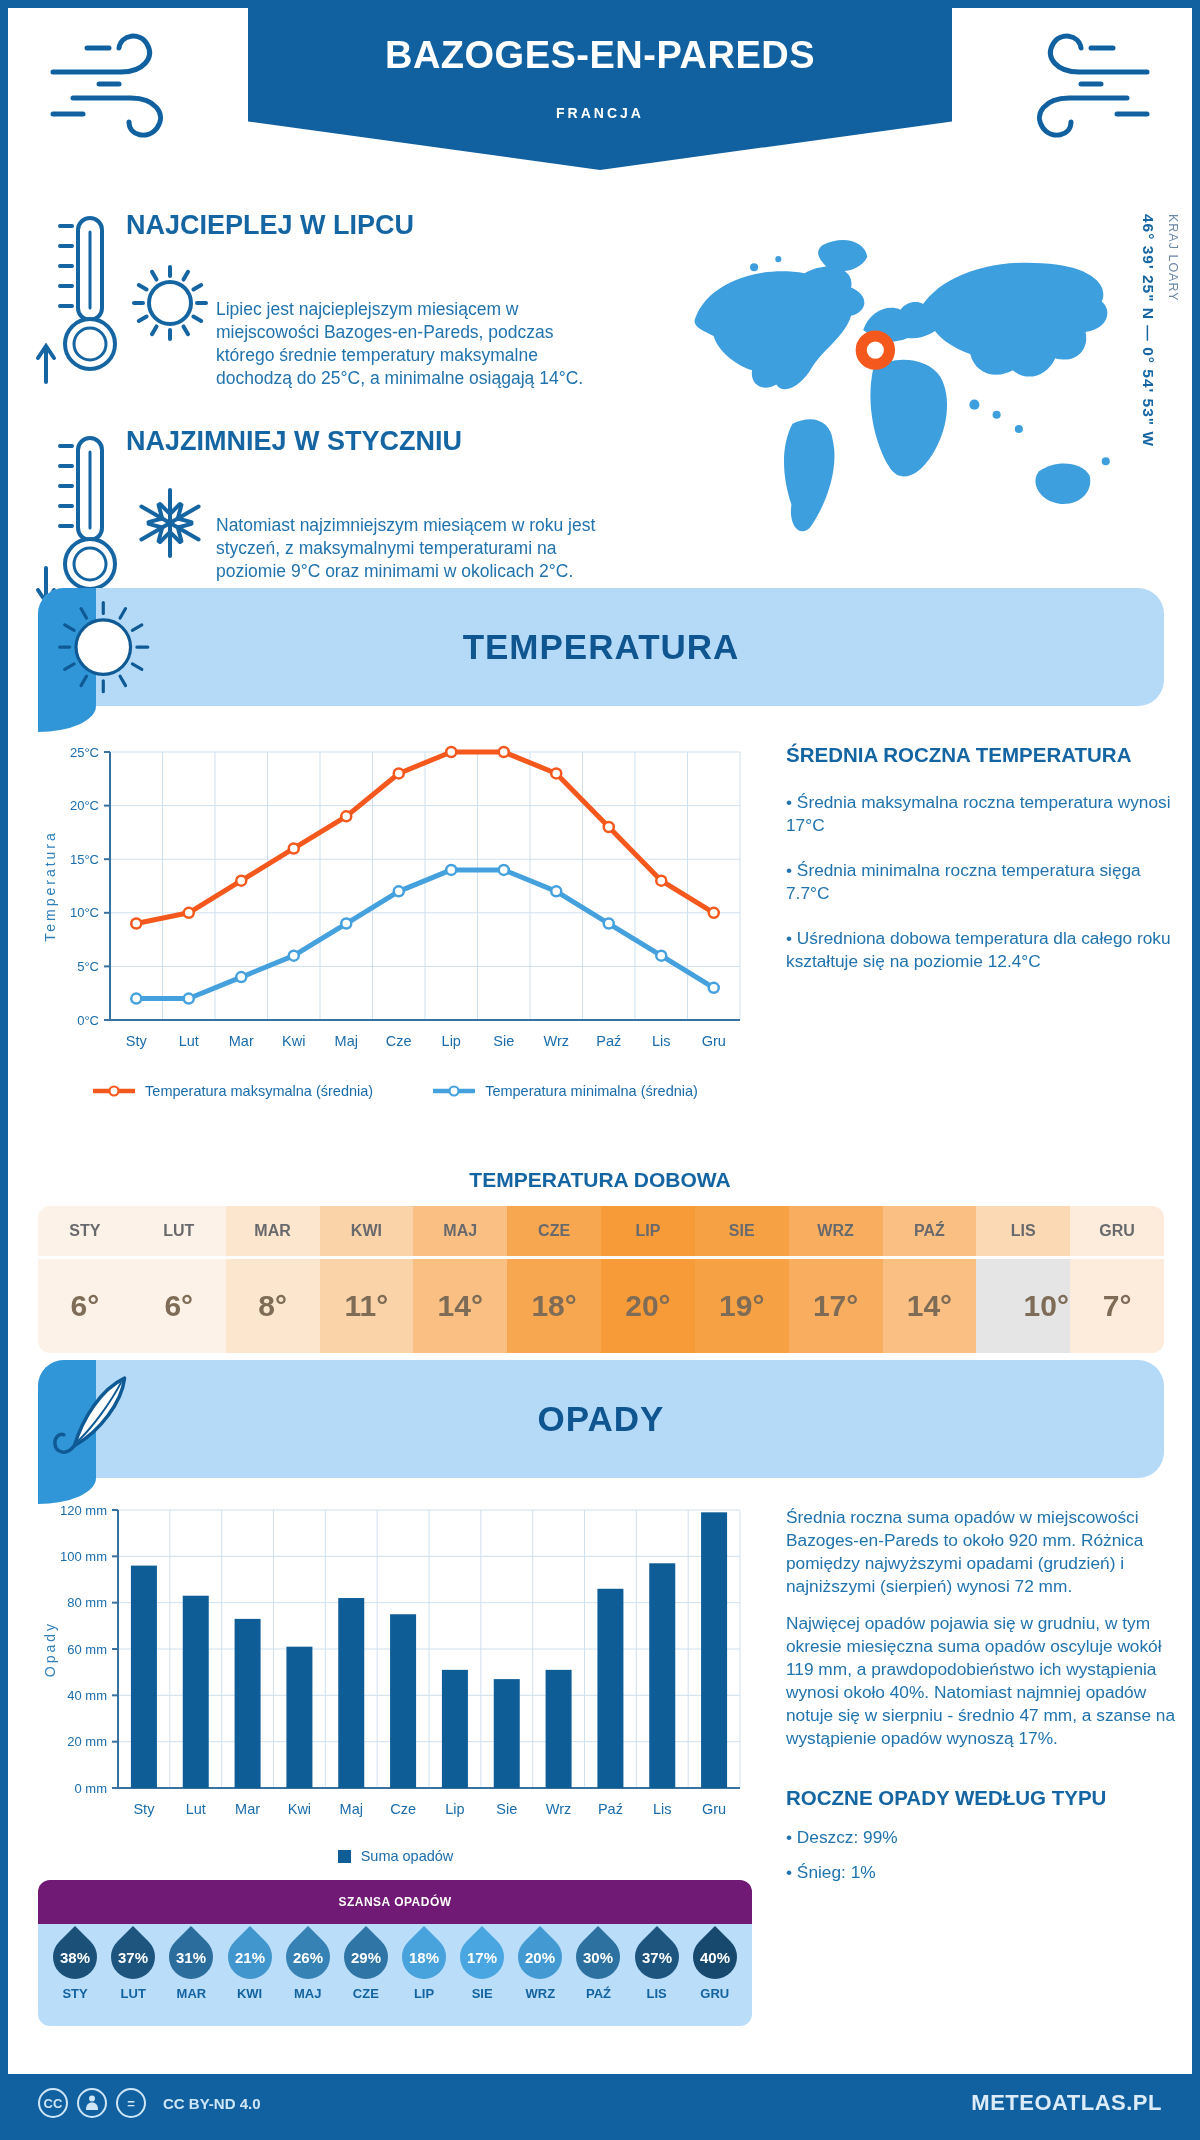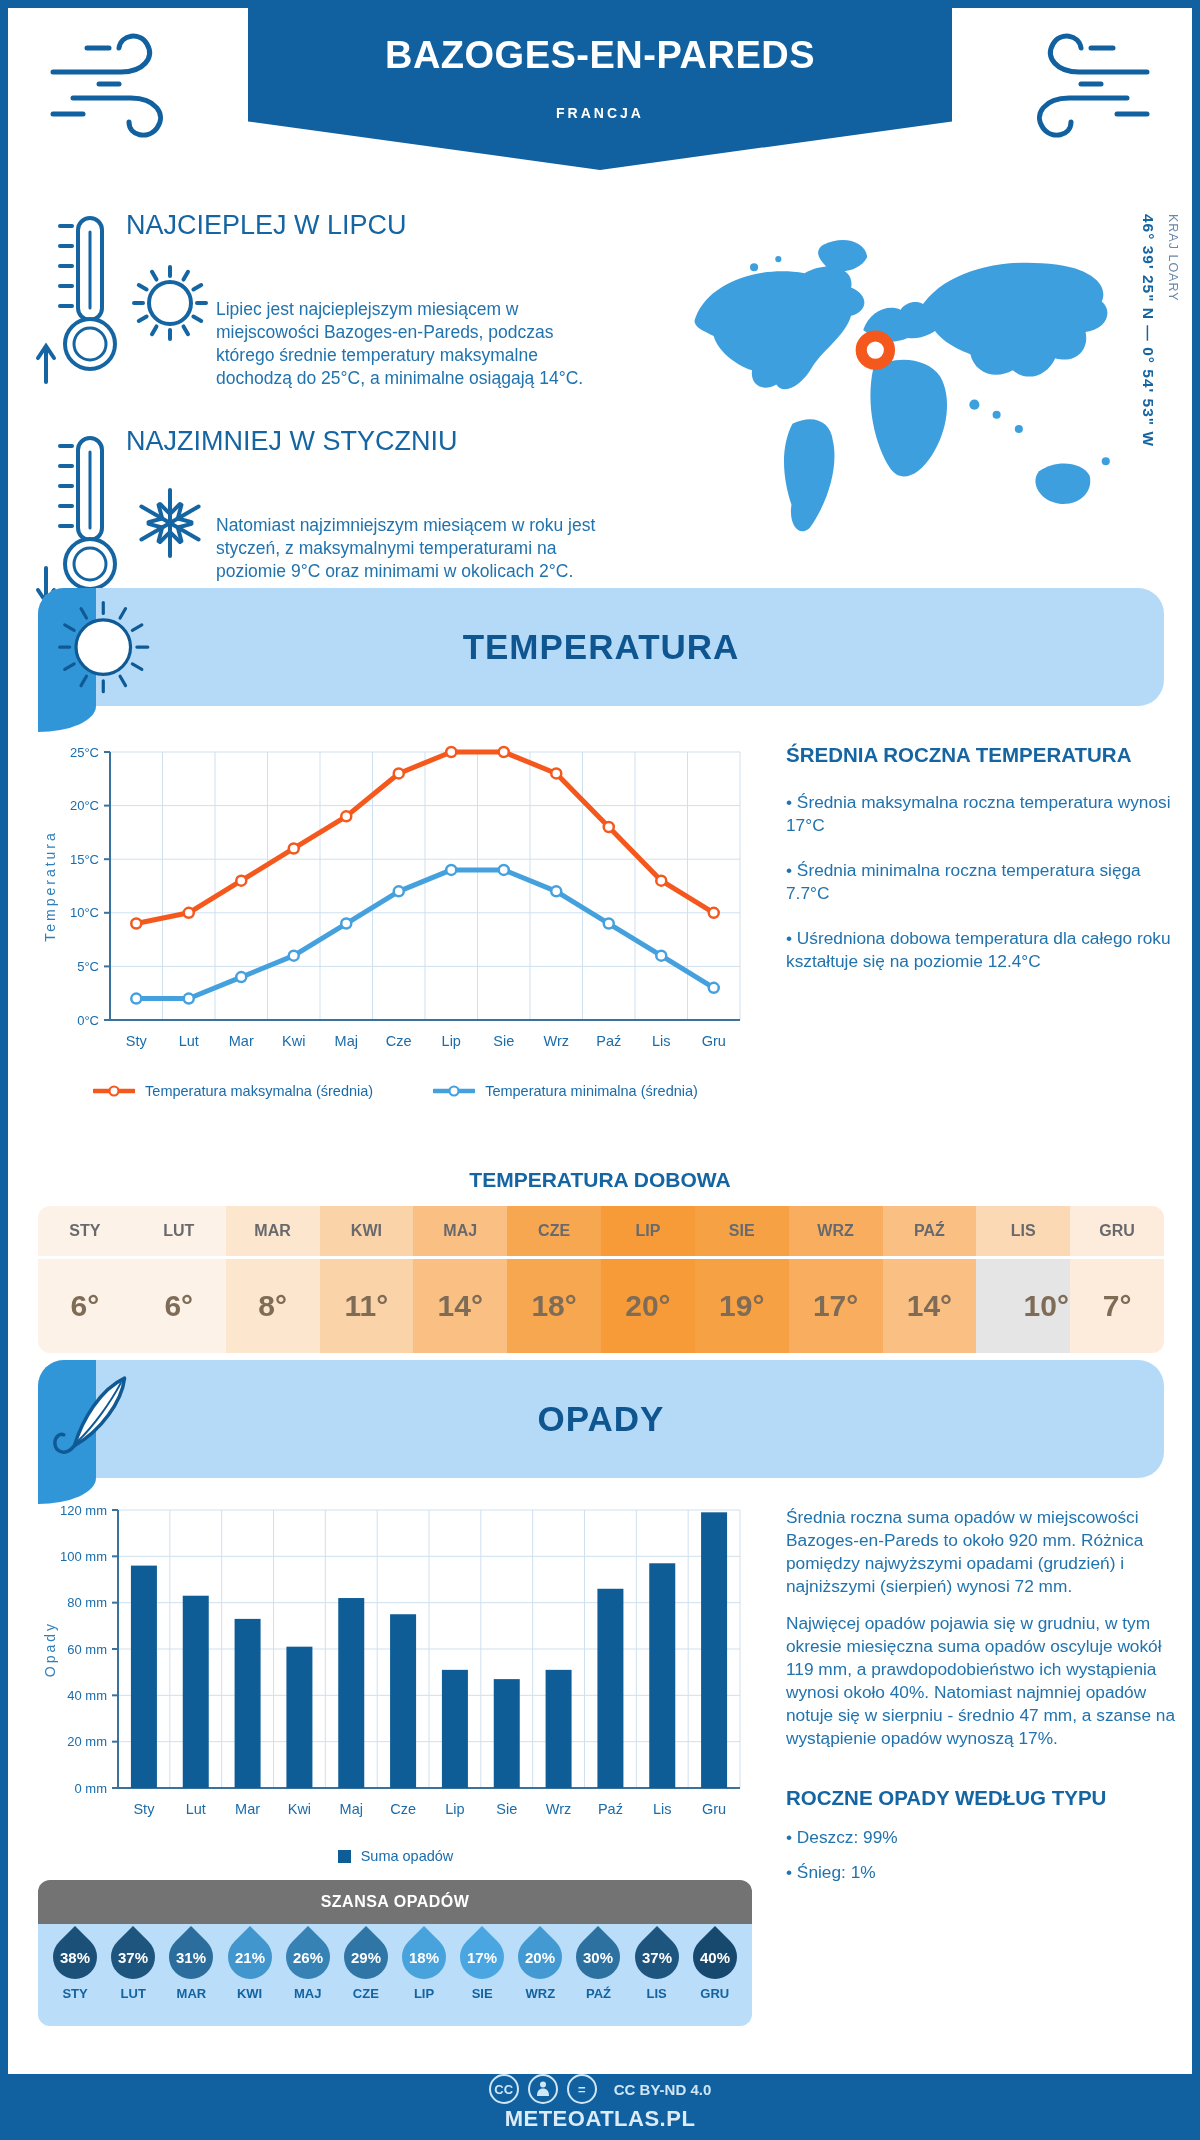--- a/index.html
+++ b/index.html
@@ -9,21 +9,21 @@
   svg text{font-family:"Liberation Sans",sans-serif;}
 
   
   .hdr-banner{left:240px;top:0;width:704px;height:162px;background:#1161a0;
     clip-path:polygon(0 0,100% 0,100% 70%,50% 100%,0 70%);
     display:flex;flex-direction:column;align-items:center;padding-top:26px;box-sizing:border-box;gap:12px;}
   .hdr-title{color:#fff;font-size:38px;font-weight:bold;letter-spacing:.5px;}
   .hdr-sub{color:#fff;font-size:14px;letter-spacing:3px;margin-top:16px;font-weight:bold;}
 
   
-  .intro-h{color:#1565a3;font-size:27px;font-weight:normal;}
+  .intro-h{color:#1565a3;font-size:27px;font-weight:bold;}
   .intro-p{color:#2173ae;font-size:17.5px;line-height:1.32;margin-top:40px;}
   .coords-wrap{display:flex;flex-direction:row;gap:9px;}
   .coords-main{writing-mode:vertical-rl;color:#1565a3;font-weight:bold;font-size:15.5px;letter-spacing:1px;}
   .coords-region{writing-mode:vertical-rl;color:#6b87a6;font-size:12.5px;letter-spacing:1px;}
 
   
   .banner{width:1126px;height:118px;background:#b5daf8;border-radius:26px;
           display:flex;align-items:center;justify-content:center;}
   .banner .strip{position:absolute;left:0;top:0;width:58px;height:118px;background:#3096d8;
           border-radius:26px 0 0 0;}
@@ -44,34 +44,34 @@
   .daily-cell-v{display:flex;align-items:center;justify-content:center;
      font-size:30px;font-weight:bold;color:#7e6c57;}
 
   
   .legend{display:flex;justify-content:center;align-items:center;gap:60px;}
   .legend-item{display:flex;align-items:center;gap:10px;color:#1a6cab;font-size:14.5px;}
   .legend-sq{width:13px;height:13px;background:#0e5d97;display:inline-block;}
 
   
   .szansa{left:30px;top:1872px;width:714px;}
-  .szansa-bar{height:44px;background:#737373;border-radius:12px 12px 0 0;
-     display:flex;align-items:center;justify-content:center;color:#fff;font-size:16px;font-weight:bold;letter-spacing:.5px;}
+  .szansa-bar{height:44px;background:#701a75;border-radius:12px 12px 0 0;
+     display:flex;align-items:center;justify-content:center;color:#fff;font-size:12px;font-weight:bold;letter-spacing:.5px;}
   .szansa-body{height:102px;background:#baddfa;border-radius:0 0 12px 12px;
      display:flex;justify-content:space-around;align-items:flex-start;padding:0 8px;}
   .drop-col{width:52px;text-align:center;}
   .drop{width:44px;height:44px;border-radius:0 50% 50% 50%;transform:rotate(45deg);
      margin:11px auto 0;position:relative;}
   .drop span{position:absolute;inset:0;display:flex;align-items:center;justify-content:center;
      transform:rotate(-45deg);color:#fff;font-weight:bold;font-size:15px;}
   .drop-month{margin-top:7px;font-size:13px;font-weight:bold;color:#1363a0;}
 
   
   .footer{left:0;right:0;bottom:0;height:58px;background:#1161a0;display:flex;
-     align-items:center;justify-content:space-between;padding:0 30px;box-sizing:border-box;flex-direction:column;}
+     align-items:center;justify-content:space-between;padding:0 30px;box-sizing:border-box;}
   .cc-group{display:flex;align-items:center;gap:9px;}
   .cc-circle{width:30px;height:30px;border:2.5px solid #cfe6f7;border-radius:50%;
      display:flex;align-items:center;justify-content:center;color:#cfe6f7;
      font-weight:bold;font-size:13px;box-sizing:border-box;}
   .cc-label{color:#cfe6f7;font-weight:bold;font-size:15px;margin-left:8px;}
   .brand{color:#dcebf8;font-weight:bold;font-size:22px;letter-spacing:.5px;}
 </style>
 </head>
 <body>
 

